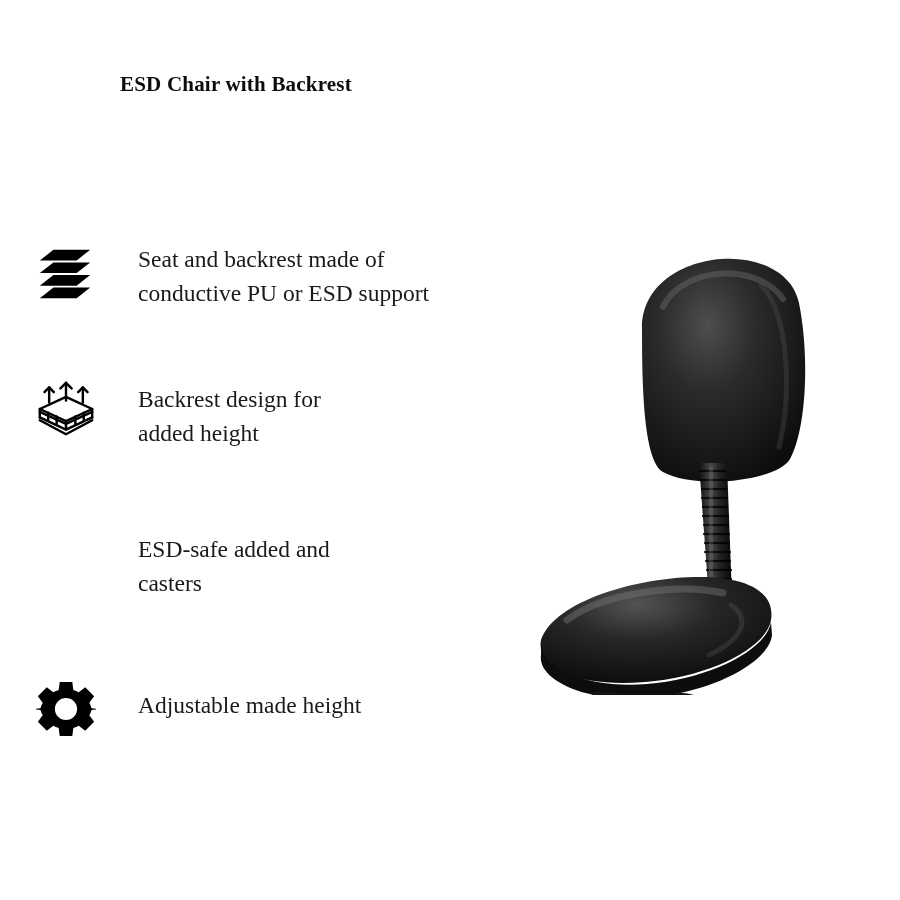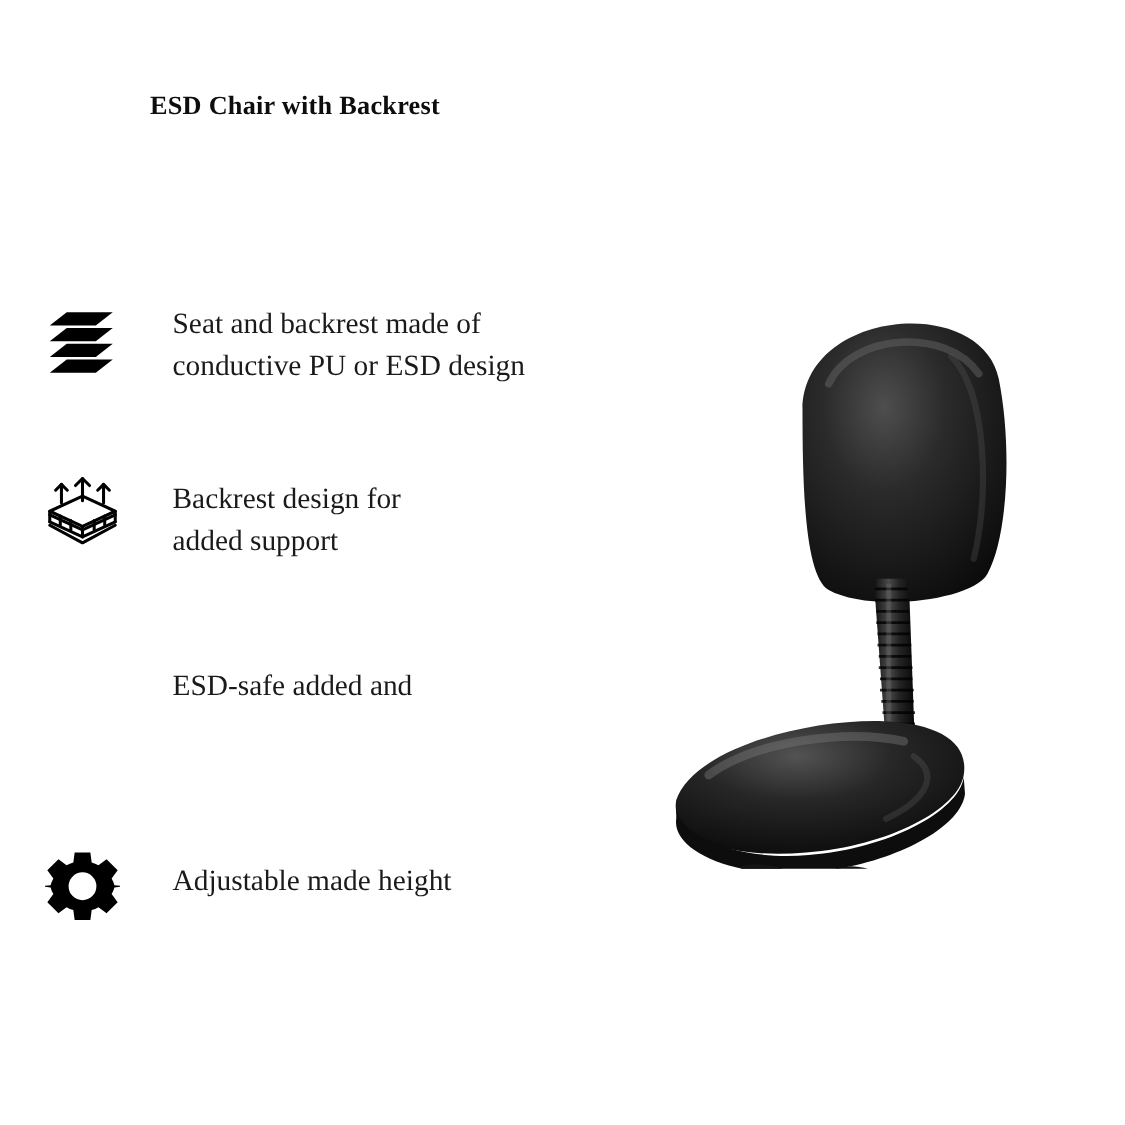--- a/index.html
+++ b/index.html
@@ -109,21 +109,21 @@
           <g fill="#000000">
             <path d="M20 6 L58 6 L44 17 L6 17 Z"></path>
             <path d="M20 19 L58 19 L44 30 L6 30 Z"></path>
             <path d="M20 32 L58 32 L44 43 L6 43 Z"></path>
             <path d="M20 45 L58 45 L44 56 L6 56 Z"></path>
           </g>
         </svg>
       </span>
       <span class="feature-text">
         <span class="ln">Seat and backrest made of</span>
-        <span class="ln">conductive PU or ESD design</span>
+        <span class="ln">conductive PU or ESD support</span>
       </span>
     </div>
 
     <div class="feature f1">
       <span class="feature-icon">
         <svg viewBox="0 0 72 62" xmlns="http://www.w3.org/2000/svg">
           <g fill="none" stroke="#000000" stroke-width="2.6" stroke-linejoin="round" stroke-linecap="round">
 
             <path d="M36 3 L36 22"></path>
             <path d="M30 9 L36 3 L42 9"></path>
@@ -143,27 +143,28 @@
             <path d="M46 39 L46 47"></path>
             <path d="M55 35 L55 43"></path>
 
             <path d="M8 40 L36 53 L64 40"></path>
             <path d="M8 43 L36 58 L64 43"></path>
           </g>
         </svg>
       </span>
       <span class="feature-text">
         <span class="ln">Backrest design for</span>
-        <span class="ln">added support</span>
+        <span class="ln">added height</span>
       </span>
     </div>
 
     <div class="feature f2">
       <span class="feature-text">
         <span class="ln">ESD-safe added and</span>
+        <span class="ln">casters</span>
       </span>
     </div>
 
     <div class="feature f3">
       <span class="feature-icon">
         <svg viewBox="0 0 60 60" xmlns="http://www.w3.org/2000/svg">
           <path fill="#000000" fill-rule="evenodd" d="
             M23.5 2 L36.5 2 L37.6 10.3
             A21 21 0 0 1 43.2 12.6
             L49.9 7.6 L59.1 16.8 L54.1 23.5

